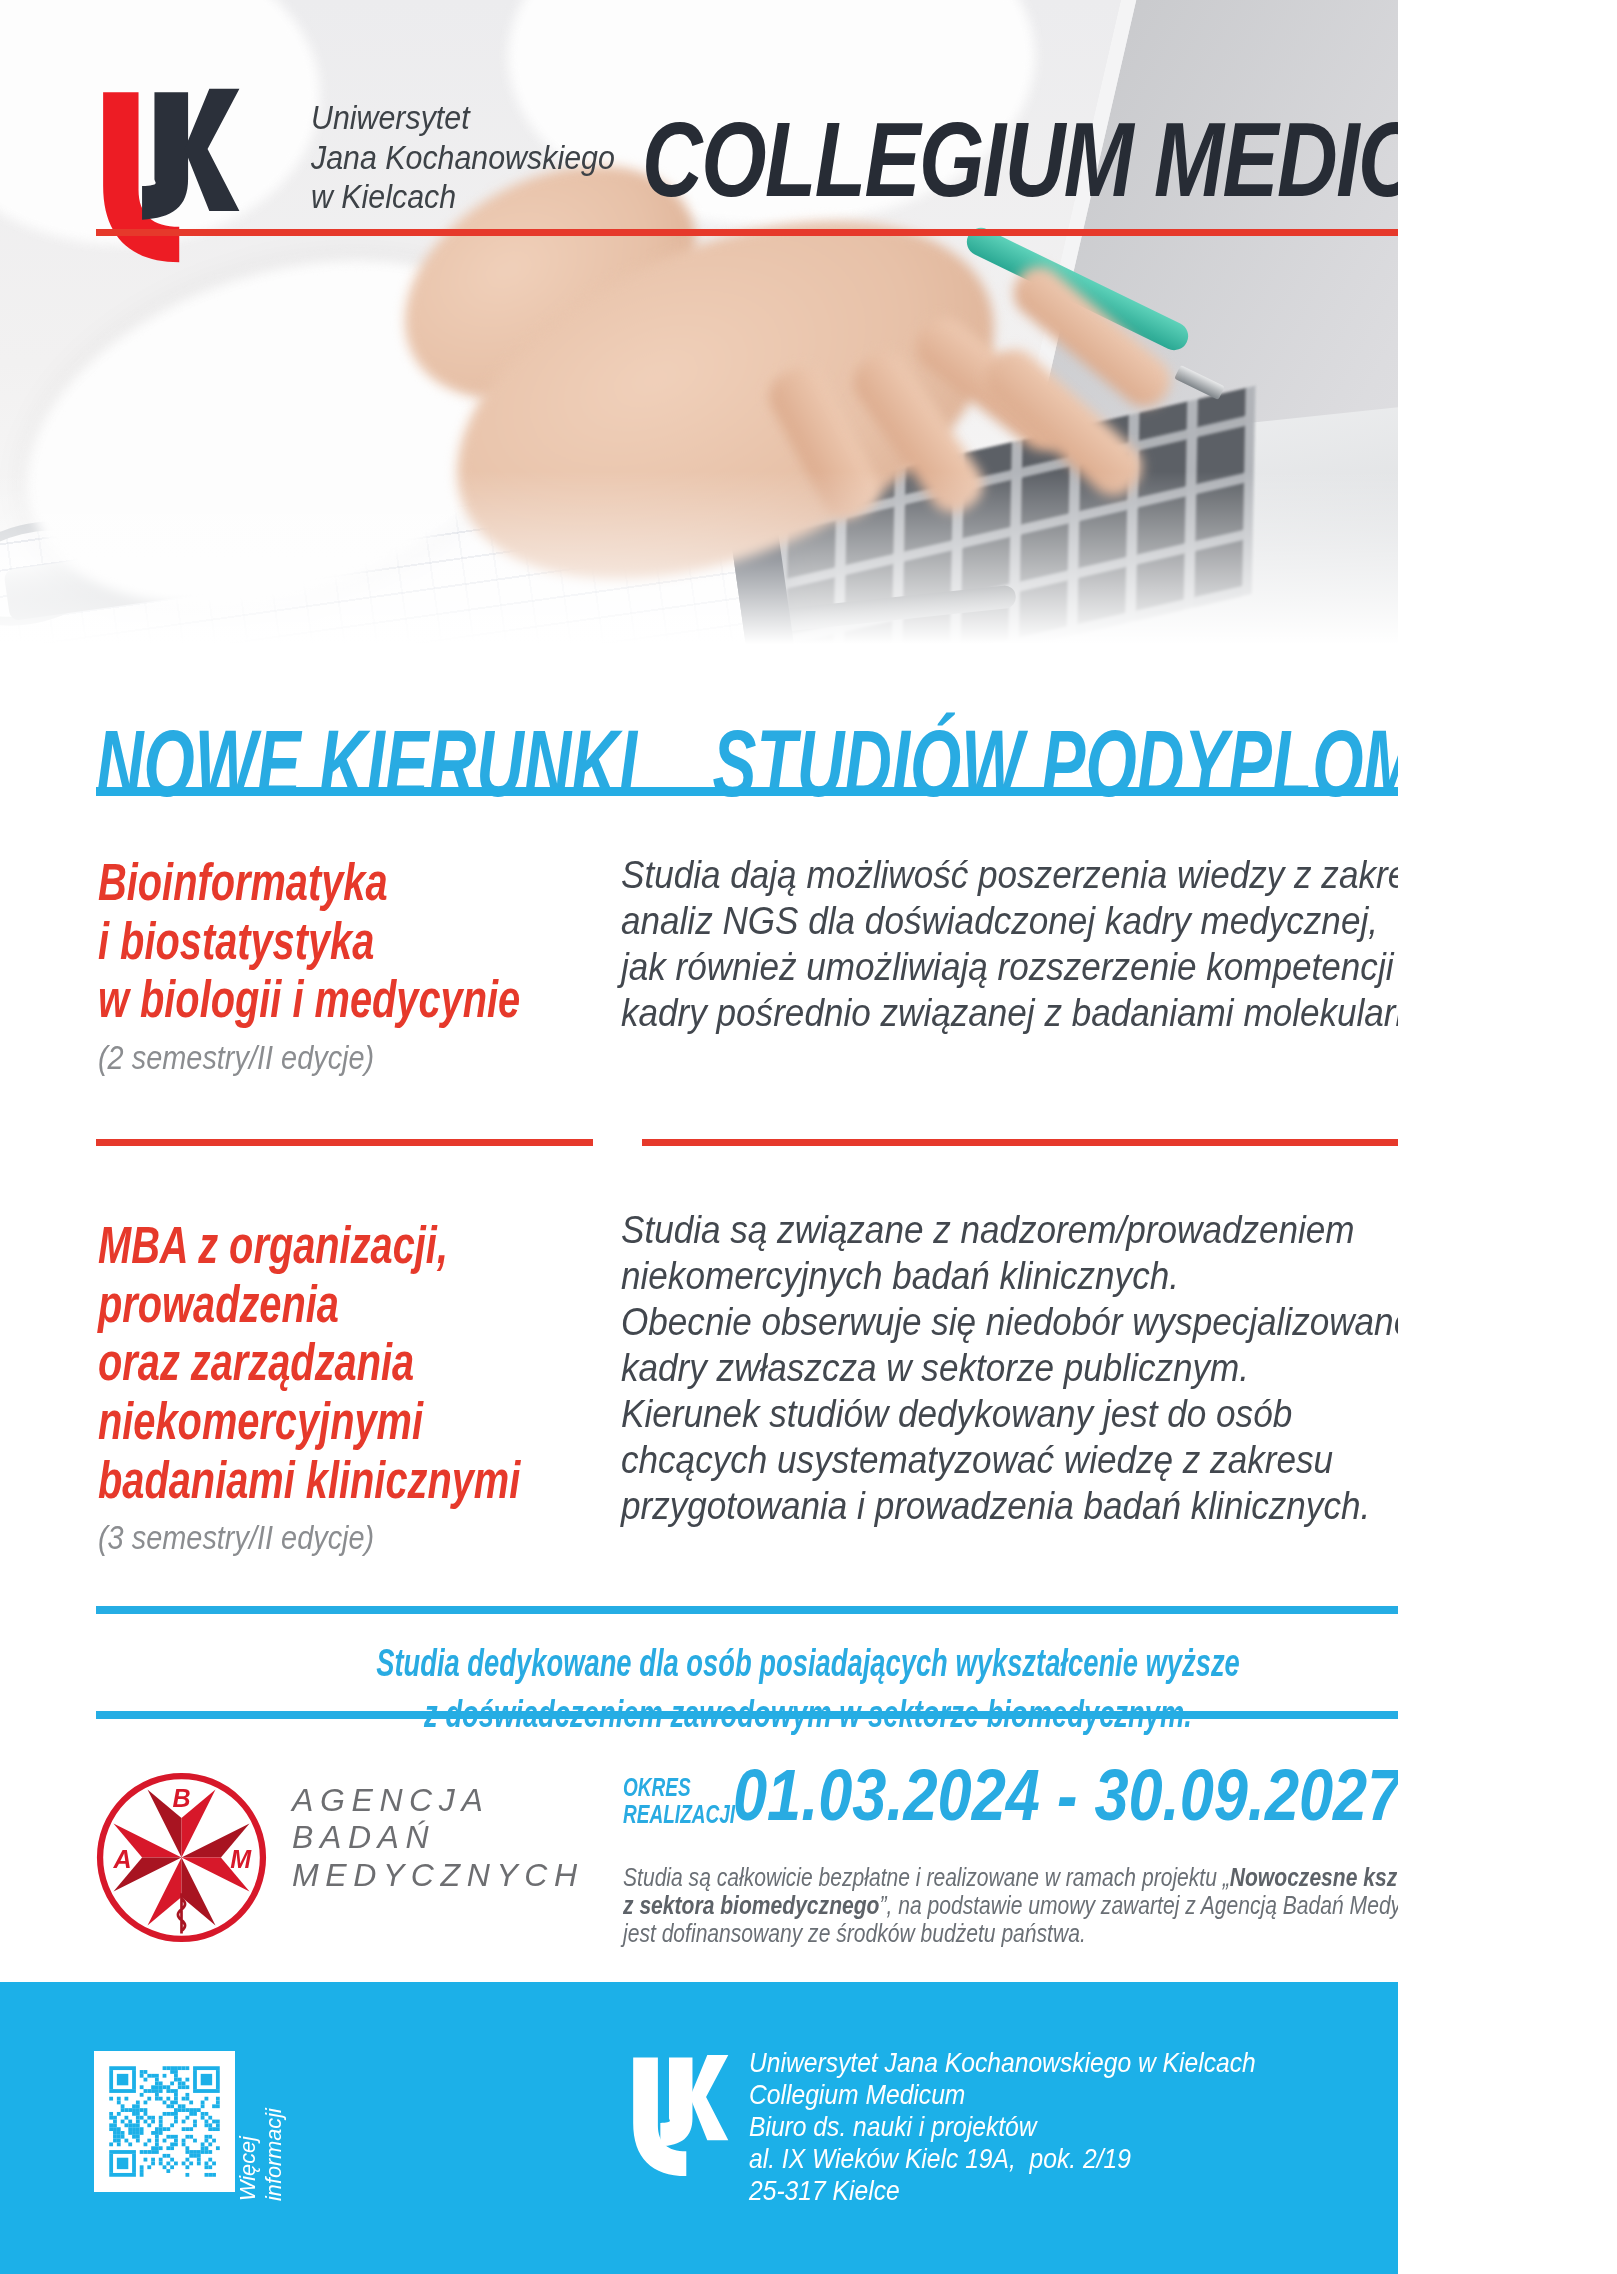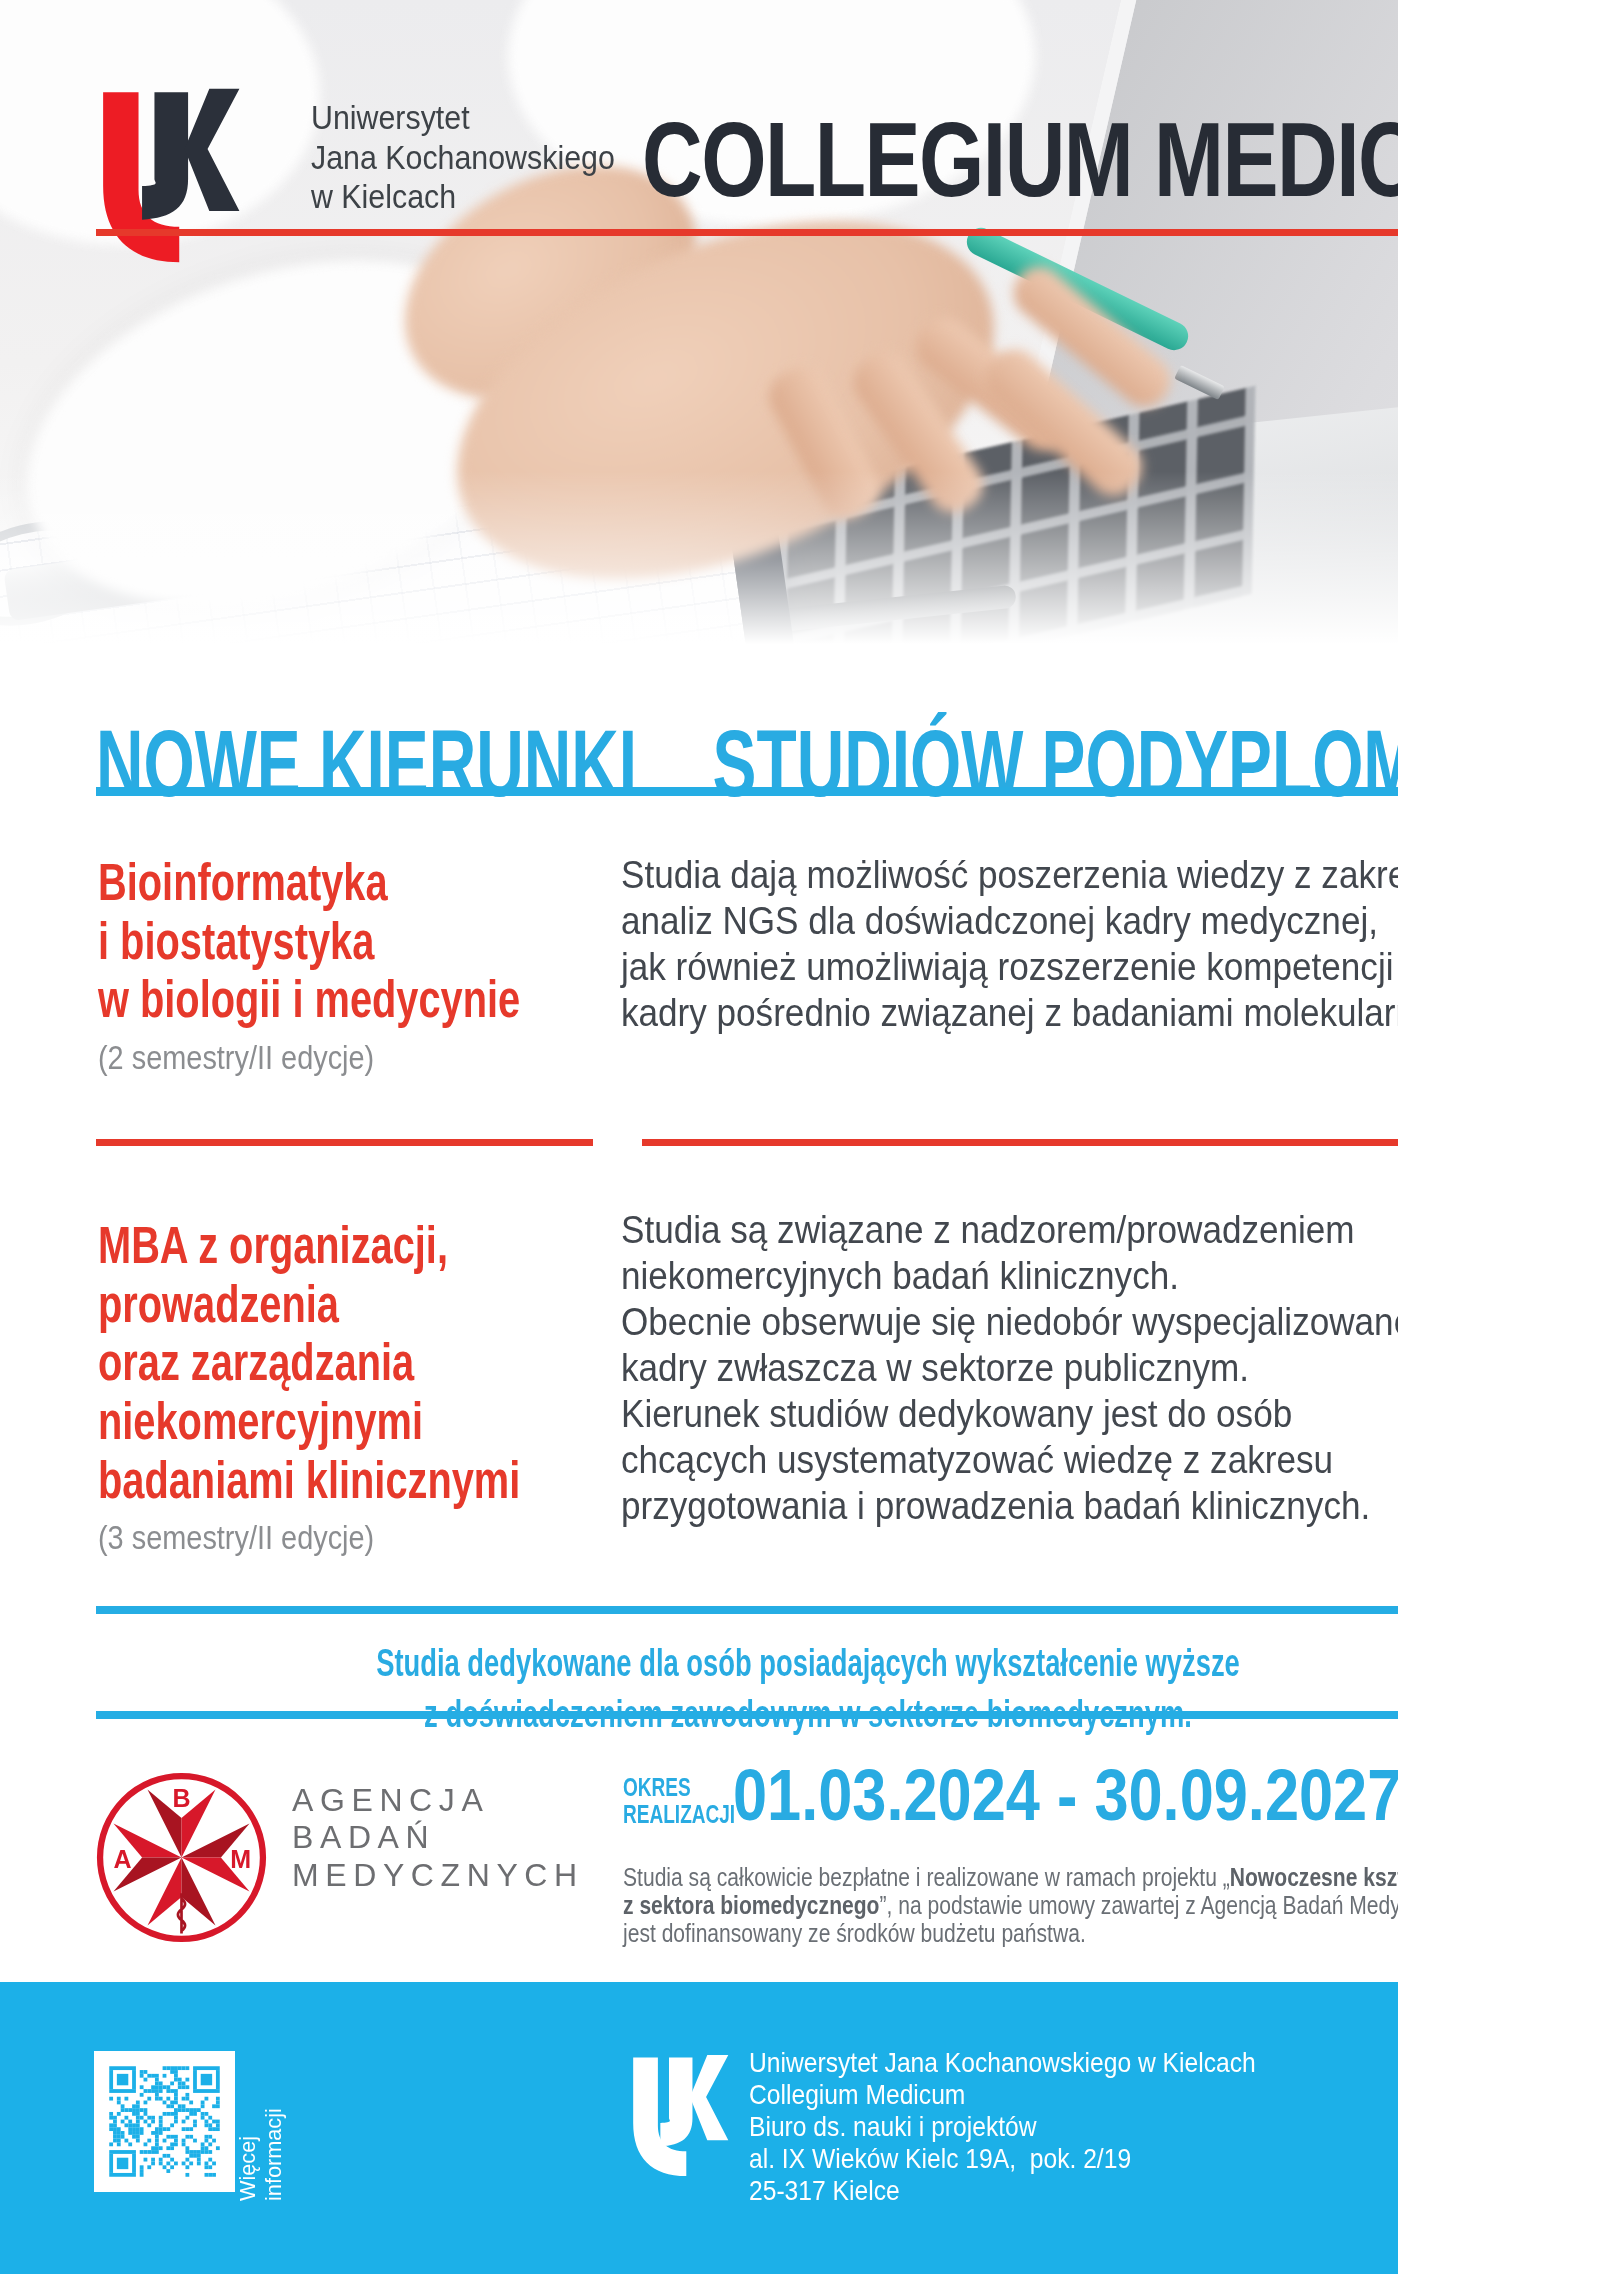--- a/index.html
+++ b/index.html
@@ -1,17 +1,17 @@
 <!DOCTYPE html>
 <html style="font-size:15px"><head>
 <meta charset="utf-8">
 <style>
   html,body{margin:0;padding:0;background:#fff;}
   .poster{position:relative;width:1398px;height:2274px;background:#fff;overflow:hidden;
-          font-family:"Liberation Sans",sans-serif;}
+          font-family:"Liberation Sans",sans-serif;font-style:italic;}
   .abs{position:absolute;}
   .pre{white-space:pre-line;}
 
   
   .photo{left:0;top:0;width:1618px;height:659px;overflow:hidden;
          background:linear-gradient(180deg,#ececee 0%,#f2f1f1 55%,#fafafa 100%);}
   .photo .soft{filter:blur(5.6px);}
   .screen-panel{left:1055px;top:-141px;width:772px;height:942px;border-radius:32px;
       background:linear-gradient(105deg,#c7c8cb 0%,#dcdcdf 45%,#ededef 100%);
       border-left:15px solid #f4f4f5;transform:rotate(13deg);}

